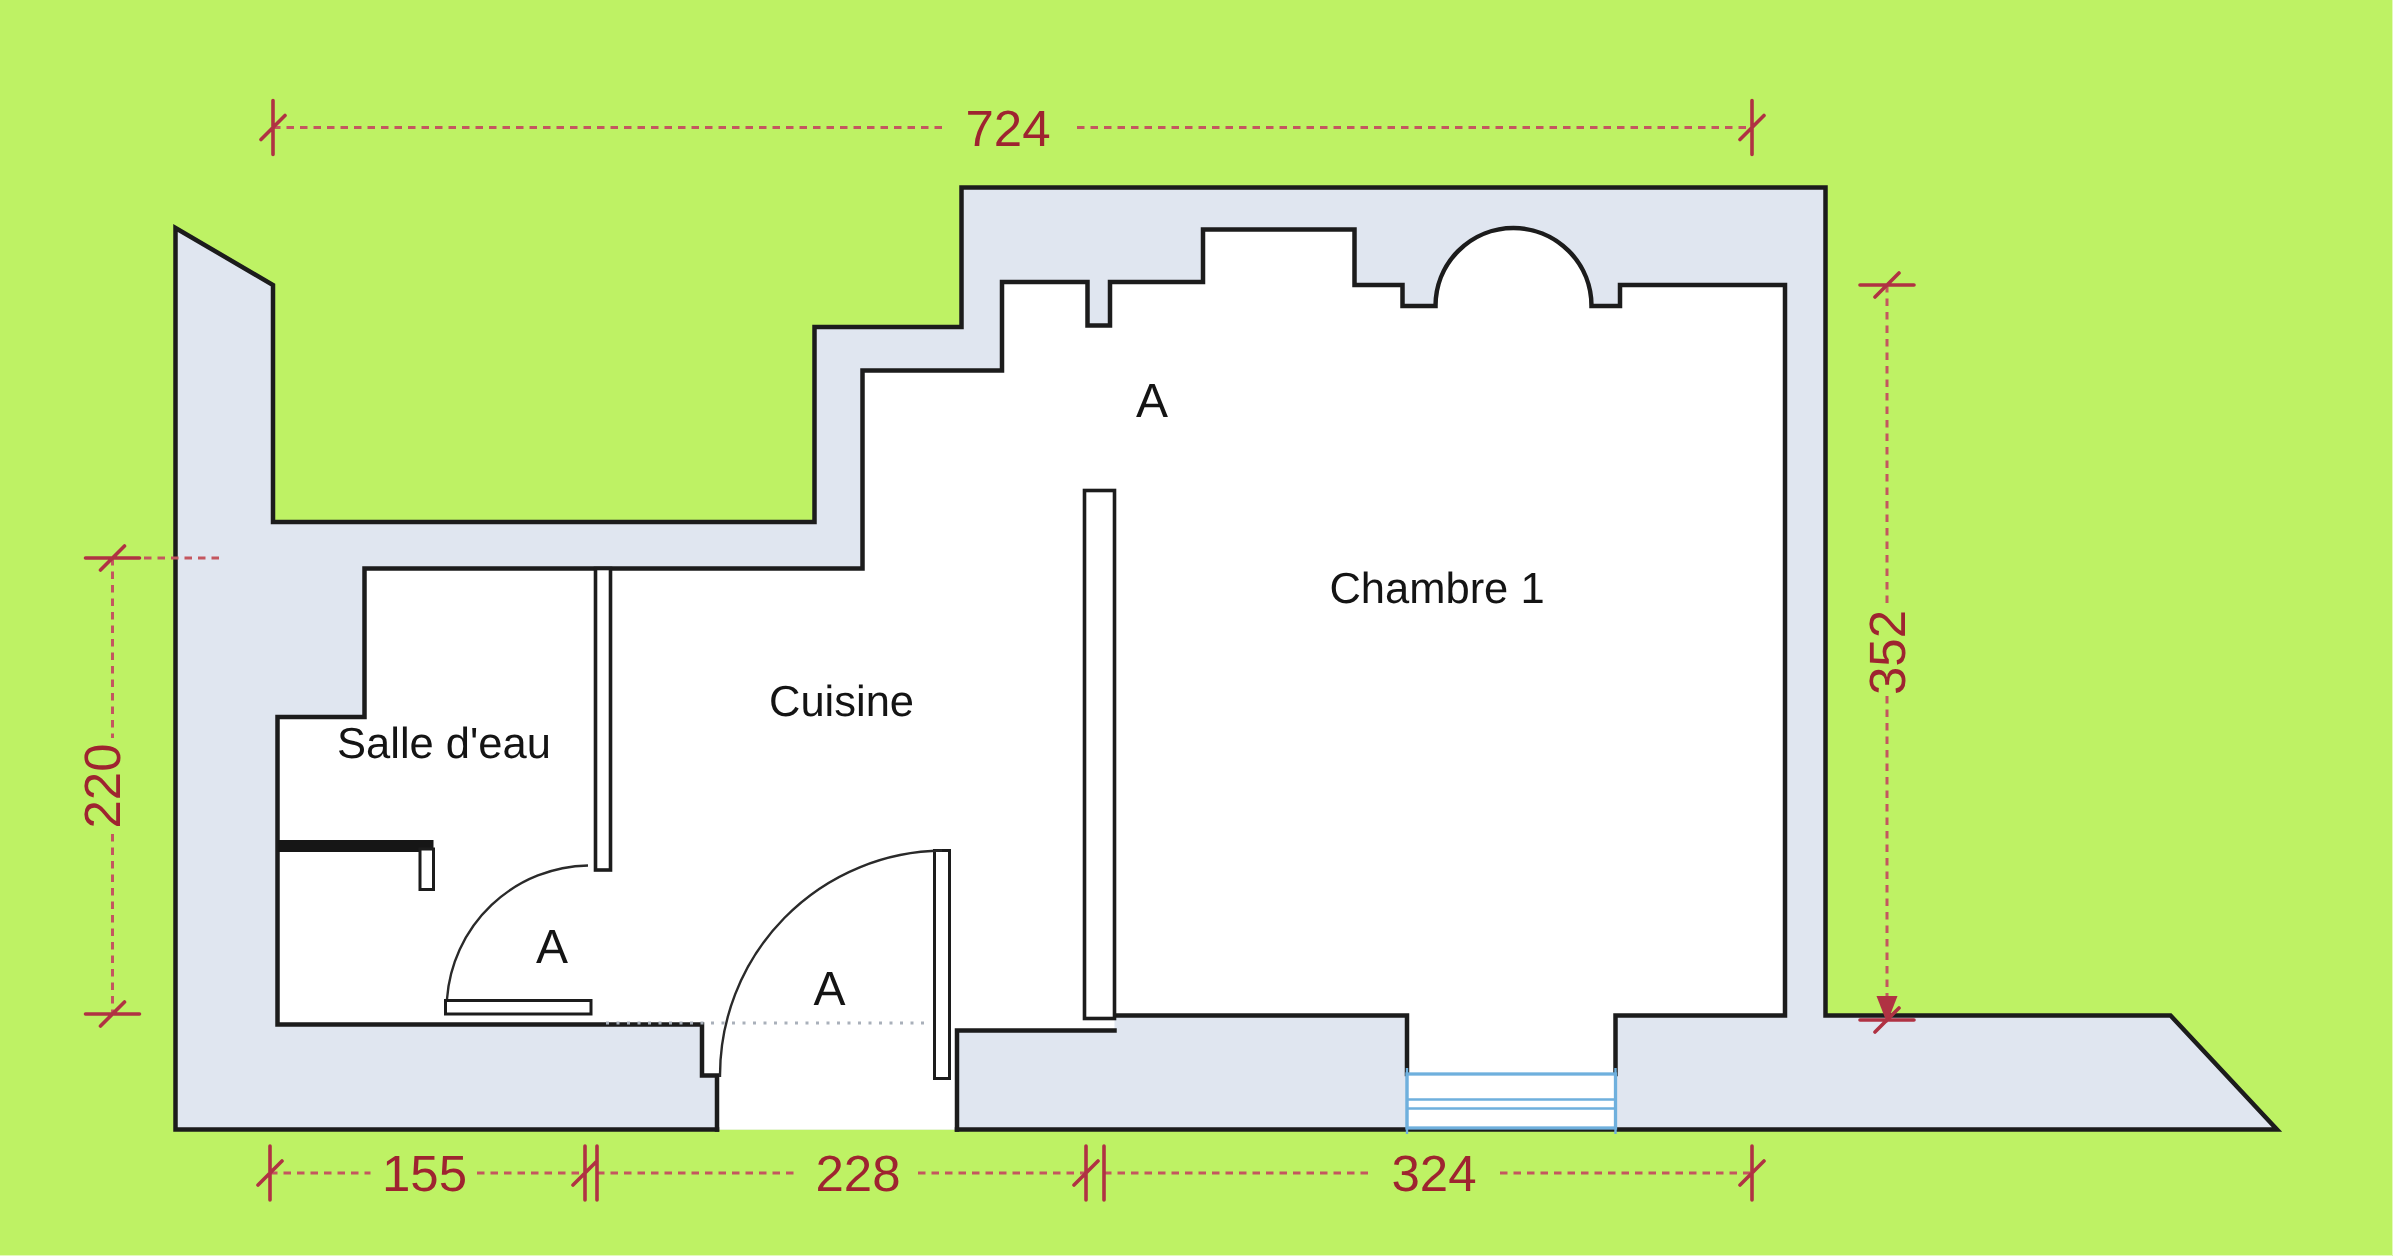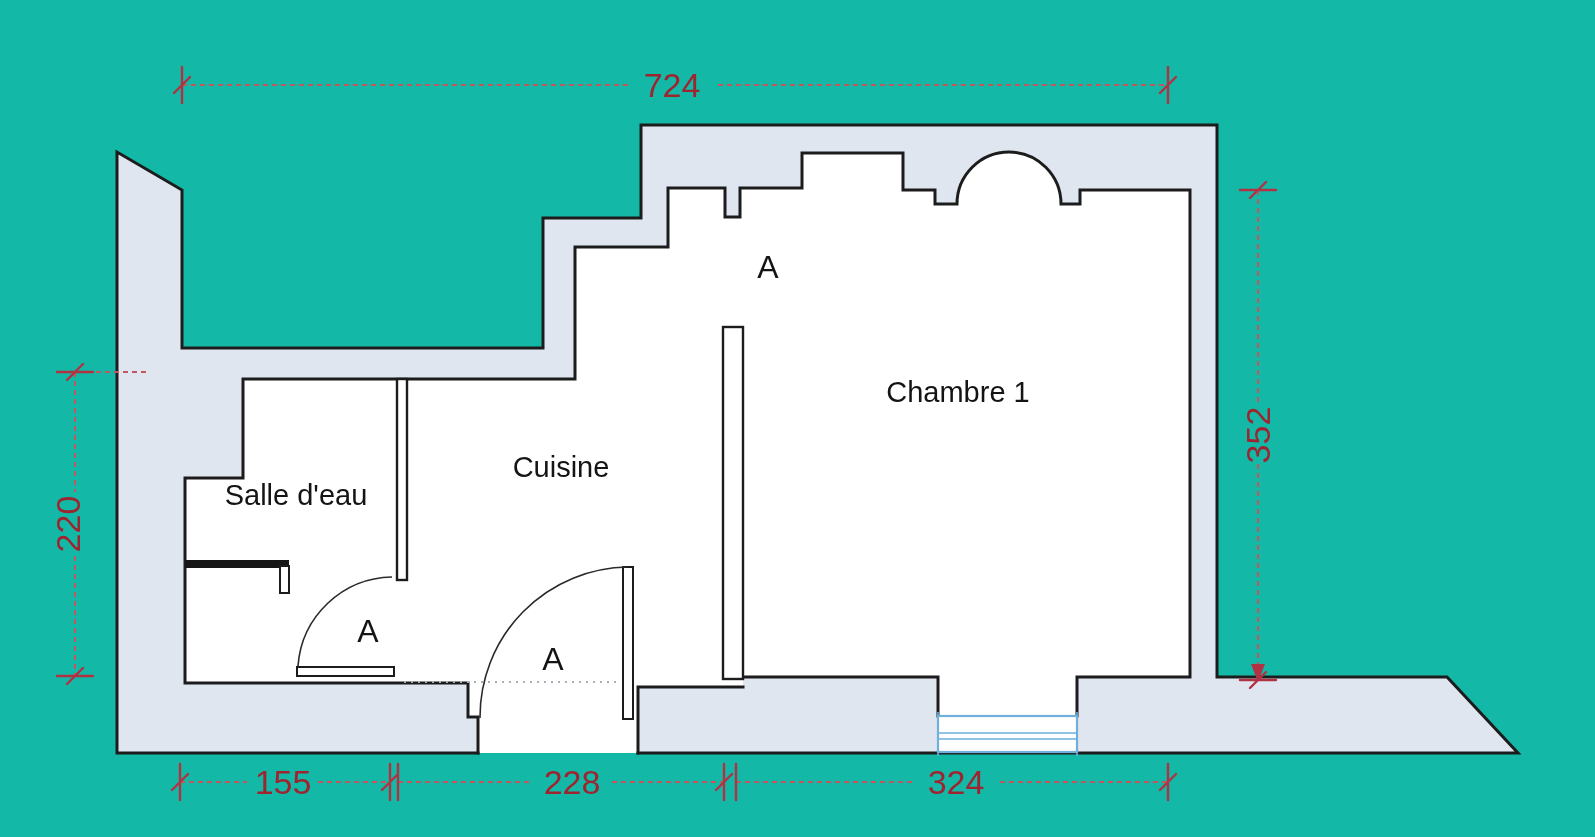--- a/index.html
+++ b/index.html
@@ -4,21 +4,21 @@
 <style>
   html, body {
     margin: 0;
     padding: 0;
     background: #ffffff;
     font-family: "Liberation Sans", sans-serif;
   }
   .page {
     width: 1595px;
     height: 837px;
-    background: #14b8a6;
+    background: #bef264;
     position: relative;
     overflow: hidden;
   }
   svg { display: block; }
 
   
   .wall-fill   { fill: #e0e6f0; stroke: none; }
   .wall-line   { fill: none; stroke: #1c1c1c; stroke-width: 3; stroke-linejoin: miter; stroke-linecap: square; }
   .room-fill   { fill: #ffffff; stroke: none; }
   .partition   { fill: #ffffff; stroke: #1c1c1c; stroke-width: 2.4; }

